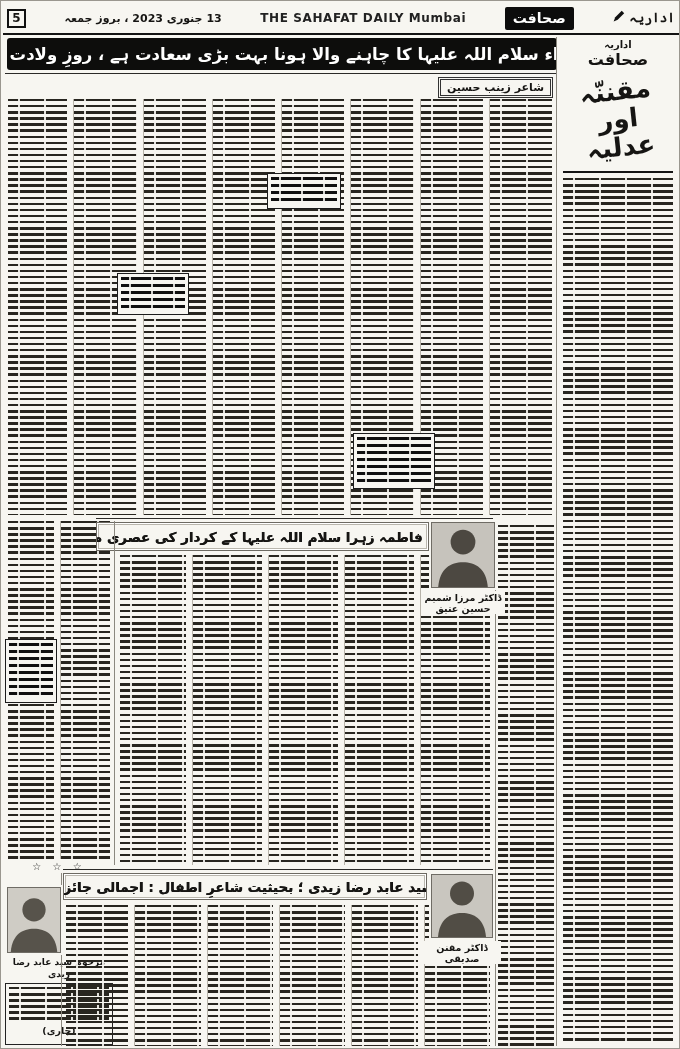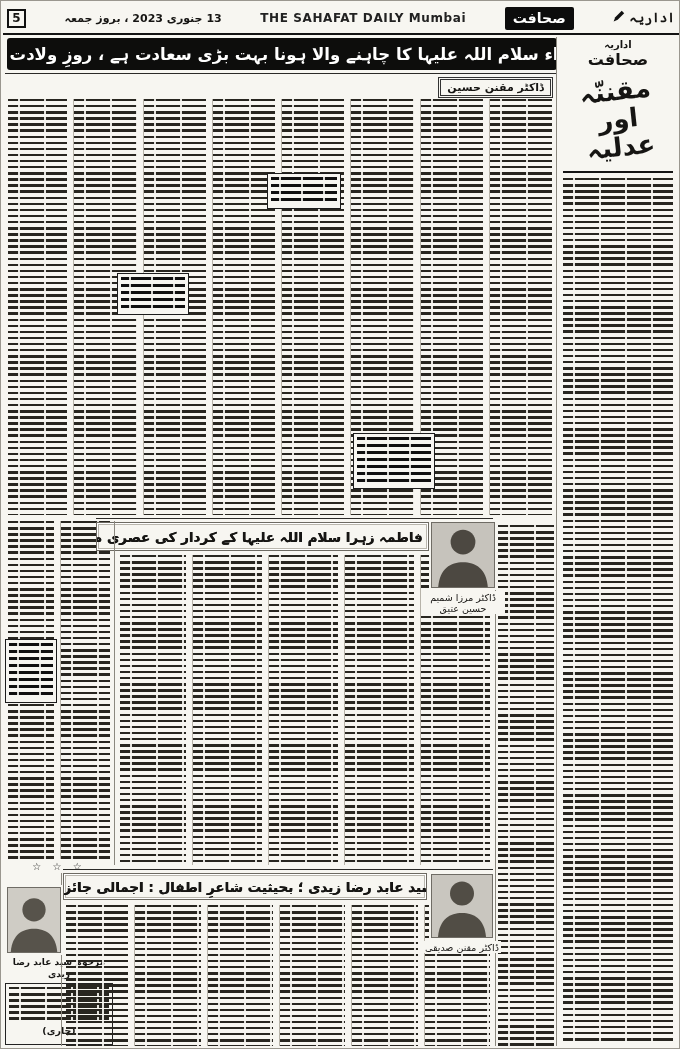--- a/index.html
+++ b/index.html
@@ -69,21 +69,21 @@
 
   
   .display-head{ border:1px solid #6d6a62; background:#f7f6f1; display:flex;
     align-items:center; justify-content:center; font-weight:800; font-size:13.5px;
     transform-origin:center; letter-spacing:0; white-space:nowrap; overflow:hidden;
     box-shadow:inset 0 0 0 1px #fff, inset 0 0 0 2px #b9b6ad;
     text-shadow:.4px 0 0 #111; }
   .photo-wrap{ background:#f7f6f1; padding:2px; z-index:4; }
   .photo{ width:100%; height:100%; border:1px solid #6f6c65; background:#cfccc5;
     overflow:hidden; display:block; }
-  .photo-byline{ font-size:9.5px; font-weight:normal; text-align:center;
+  .photo-byline{ font-size:9.5px; font-weight:bold; text-align:center;
     background:#f7f6f1; z-index:4; padding-top:1px;}
   .thin-rule{ height:1px; background:#2b2a28; }
 
   .stars{ font-size:10px; text-align:center; letter-spacing:4px; color:#222; }
   .caption{ font-size:9px; font-weight:bold; text-align:center; line-height:1.3;}
   .cont-box{ border:1px solid #222; padding:3px; }
   .cont-label{ font-size:9.5px; font-weight:bold; text-align:center; margin-top:2px;}
 </style>
 </head>
 <body>
@@ -114,21 +114,21 @@
     <div class="rail-paper rtl">صحافت</div>
     <h2 class="rail-title rtl">مقننّہ اور عدلیہ</h2>
     <div class="rail-hr"></div>
     <div class="rail-body fake"></div>
   </aside>
   <div class="abs vrule" style="left:555px; top:36px; height:1009px;"></div>
   <div class="abs fake" style="left:497px; top:524px; width:56px; height:521px;"></div>
   <div class="abs vrule" style="left:494px; top:520px; height:525px;"></div>
 
   <section class="abs main-art">
-    <div class="byline-box rtl">ڈاکٹر مقنن حسین</div>
+    <div class="byline-box rtl">شاعر زینب حسین</div>
     <div class="cols" style="left:0; right:0; top:22px; bottom:0;">
       <div class="fake"></div>
       <div class="fake"></div>
       <div class="fake"></div>
       <div class="fake"></div>
       <div class="fake"></div>
       <div class="fake"></div>
       <div class="fake"></div>
       <div class="fake"></div>
     </div>

